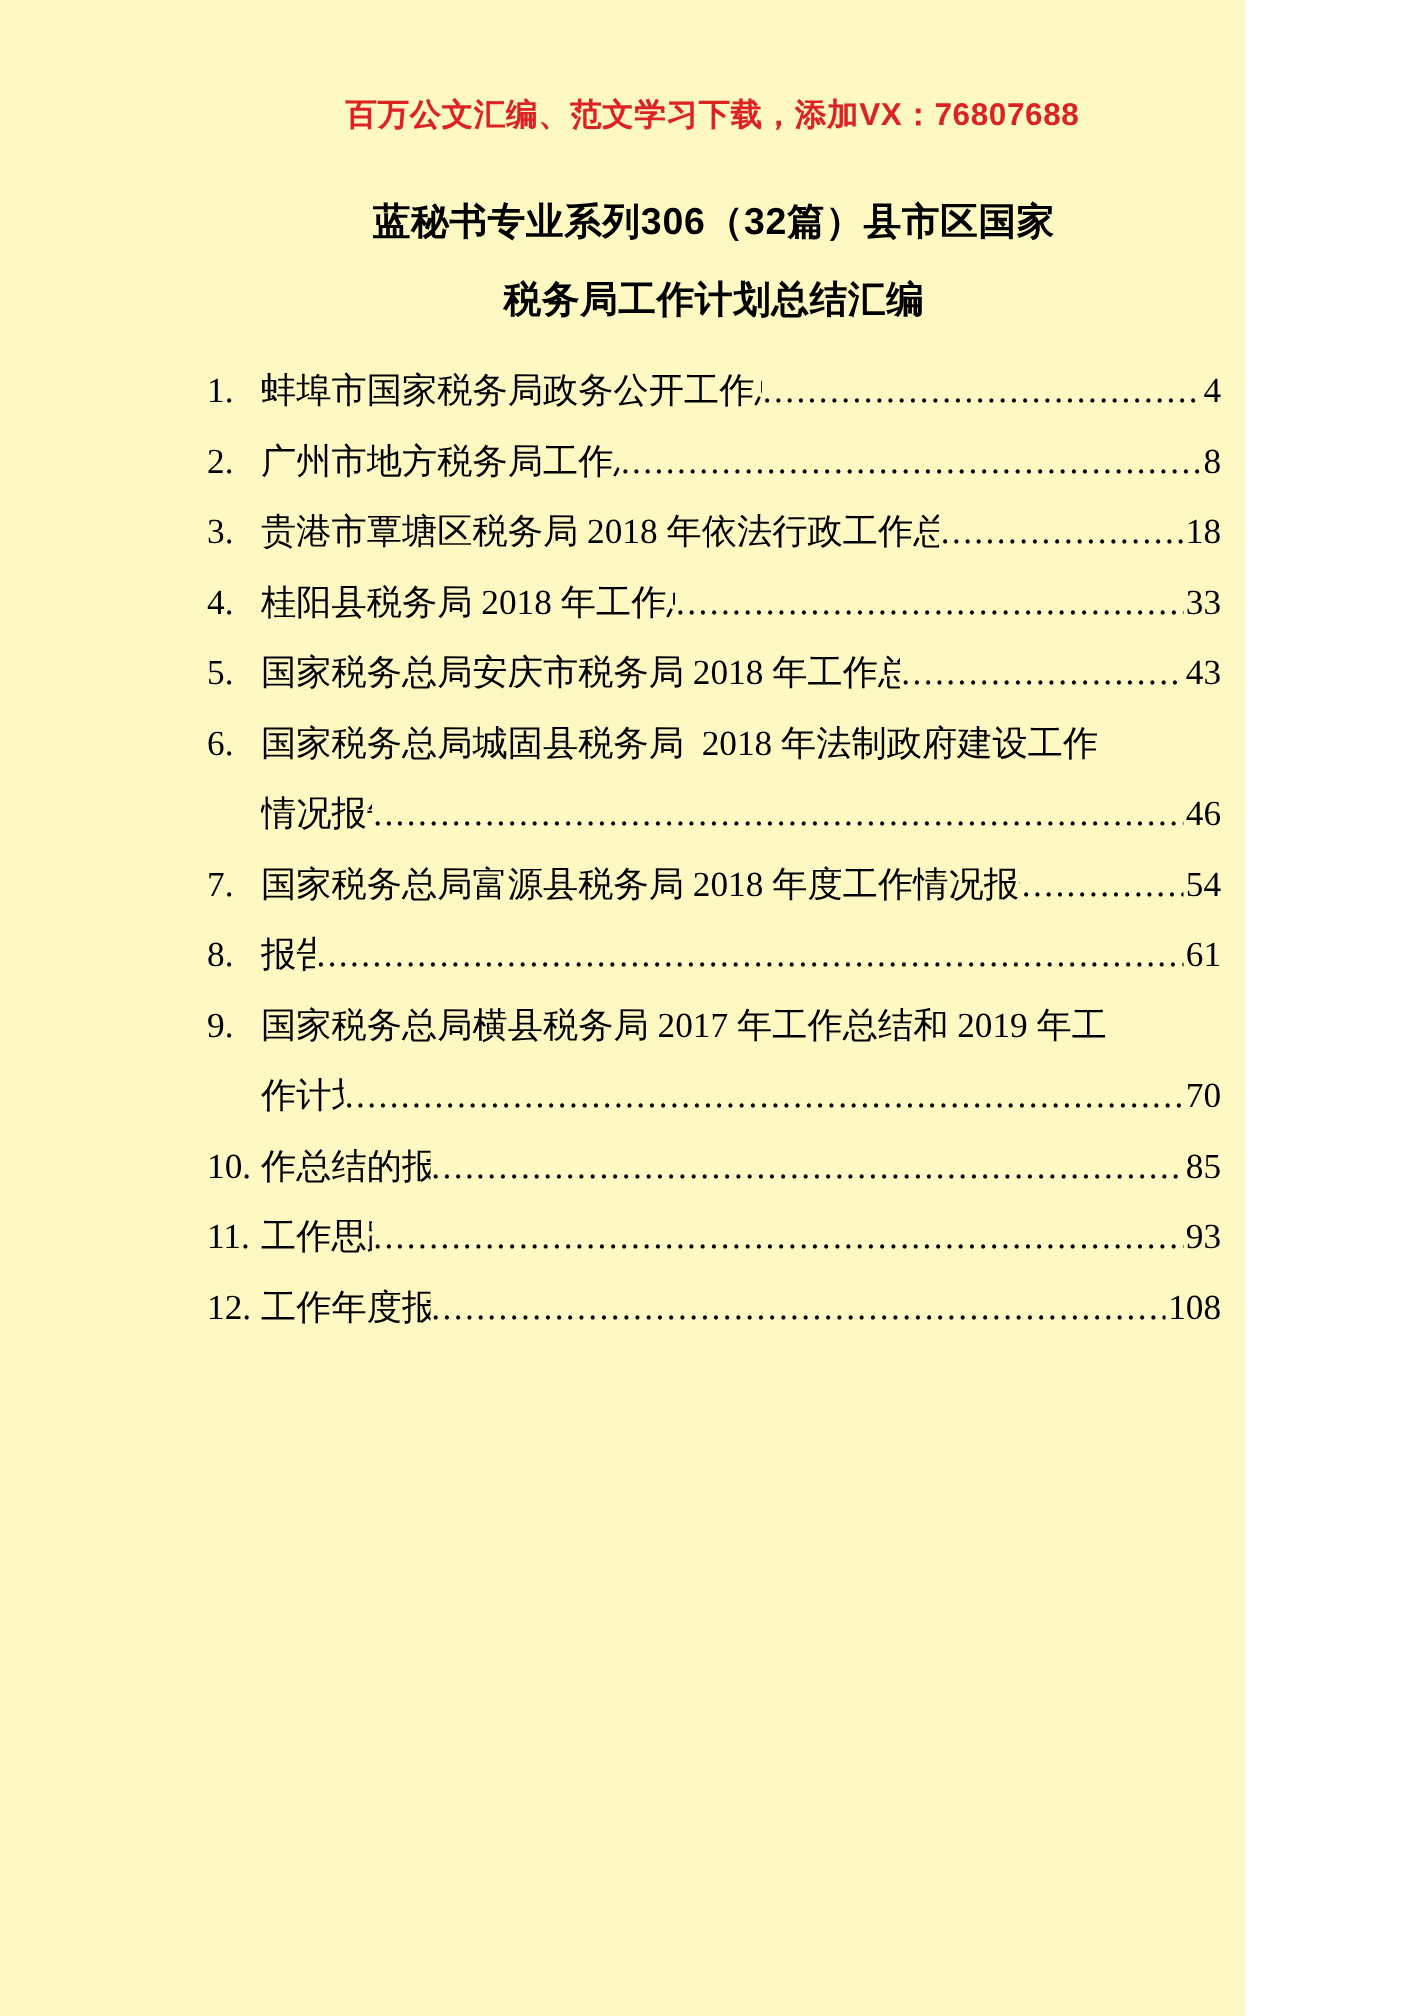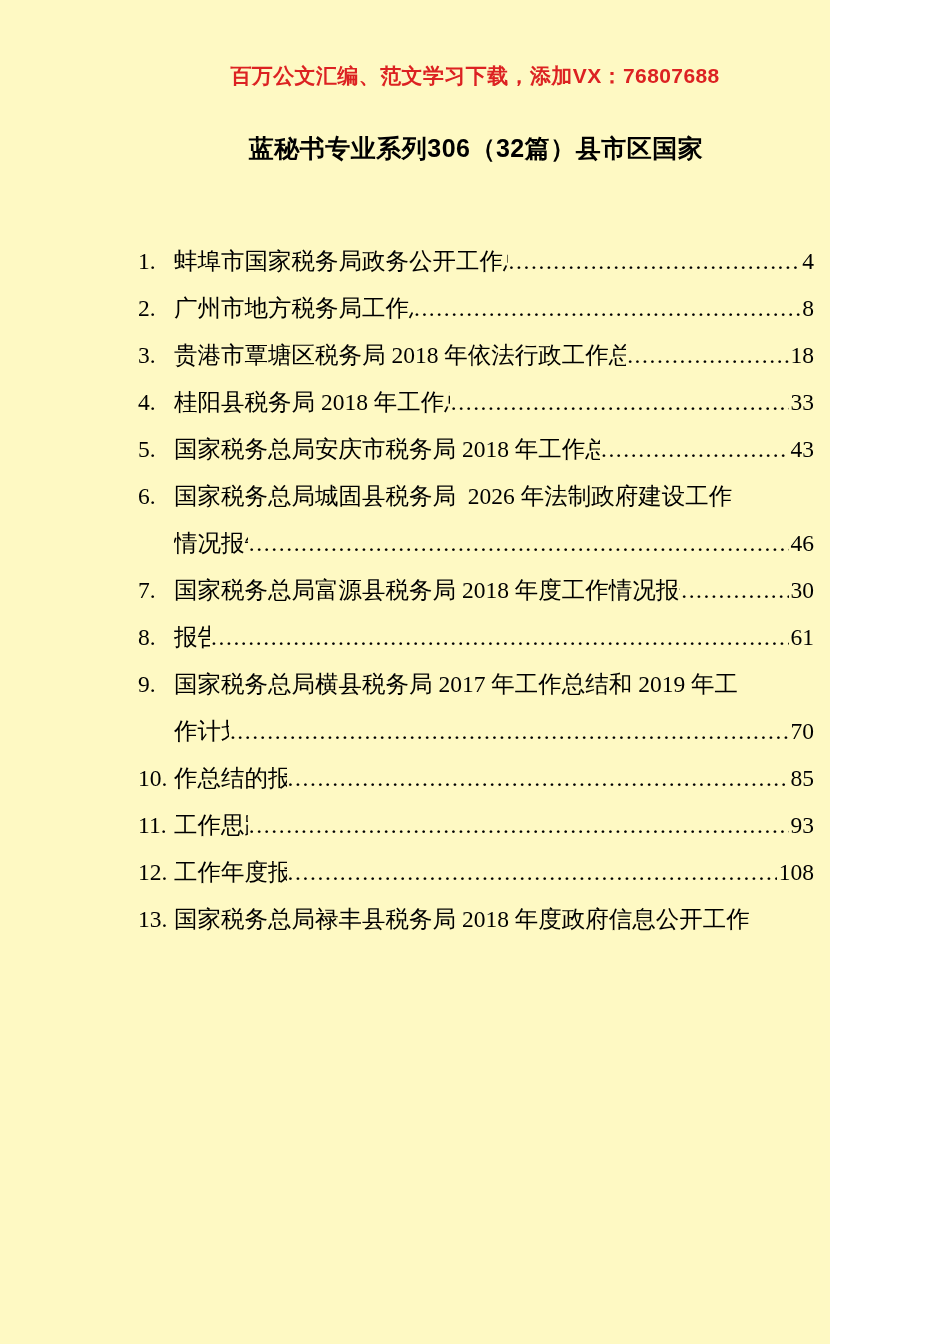--- a/index.html
+++ b/index.html
@@ -102,20 +102,21 @@
 </style>
 </head>
 <body>
 
 <div class="page">
 
   <div class="promo">百万公文汇编、范文学习下载，添加VX：76807688</div>
 
   <div class="doc-title">
     <div>蓝秘书专业系列306（32篇）县市区国家</div>
+    <div>税务局工作计划总结汇编</div>
   </div>
 
   <div class="toc" id="toc-root">
       <div class="toc-entry">
         <div class="toc-num">1.</div>
         <div class="toc-body">
           <div class="toc-line">
             <span class="toc-text">蚌埠市国家税务局政务公开工作总结</span>
             <span class="toc-leader">............................................</span>
             <span class="toc-page">4</span>
@@ -159,36 +160,36 @@
             <span class="toc-text">国家税务总局安庆市税务局 2018 年工作总结</span>
             <span class="toc-leader">...........................</span>
             <span class="toc-page">43</span>
           </div>
         </div>
       </div>
       <div class="toc-entry">
         <div class="toc-num">6.</div>
         <div class="toc-body">
           <div class="toc-line no-leader">
-            <span class="toc-text">国家税务总局城固县税务局  2026 年法制政府建设工作</span>
+            <span class="toc-text">国家税务总局城固县税务局  2018 年法制政府建设工作</span>
           </div>
           <div class="toc-cont">
             <span class="toc-text">情况报告</span>
             <span class="toc-leader">............................................................................................</span>
             <span class="toc-page">46</span>
           </div>
         </div>
       </div>
       <div class="toc-entry">
         <div class="toc-num">7.</div>
         <div class="toc-body">
           <div class="toc-line">
             <span class="toc-text">国家税务总局富源县税务局 2018 年度工作情况报告</span>
             <span class="toc-leader">...............</span>
-            <span class="toc-page">30</span>
+            <span class="toc-page">54</span>
           </div>
         </div>
       </div>
       <div class="toc-entry">
         <div class="toc-num">8.</div>
         <div class="toc-body">
           <div class="toc-cont">
             <span class="toc-text">报告</span>
             <span class="toc-leader">.....................................................................................................</span>
             <span class="toc-page">61</span>
@@ -231,23 +232,15 @@
       <div class="toc-entry">
         <div class="toc-num">12.</div>
         <div class="toc-body">
           <div class="toc-cont">
             <span class="toc-text">工作年度报告</span>
             <span class="toc-leader">..................................................................................</span>
             <span class="toc-page">108</span>
           </div>
         </div>
       </div>
-      <div class="toc-entry">
-        <div class="toc-num">13.</div>
-        <div class="toc-body">
-          <div class="toc-line no-leader">
-            <span class="toc-text">国家税务总局禄丰县税务局 2018 年度政府信息公开工作</span>
-          </div>
-        </div>
-      </div>
     </div>
 
 </div>
 
 </body></html>

